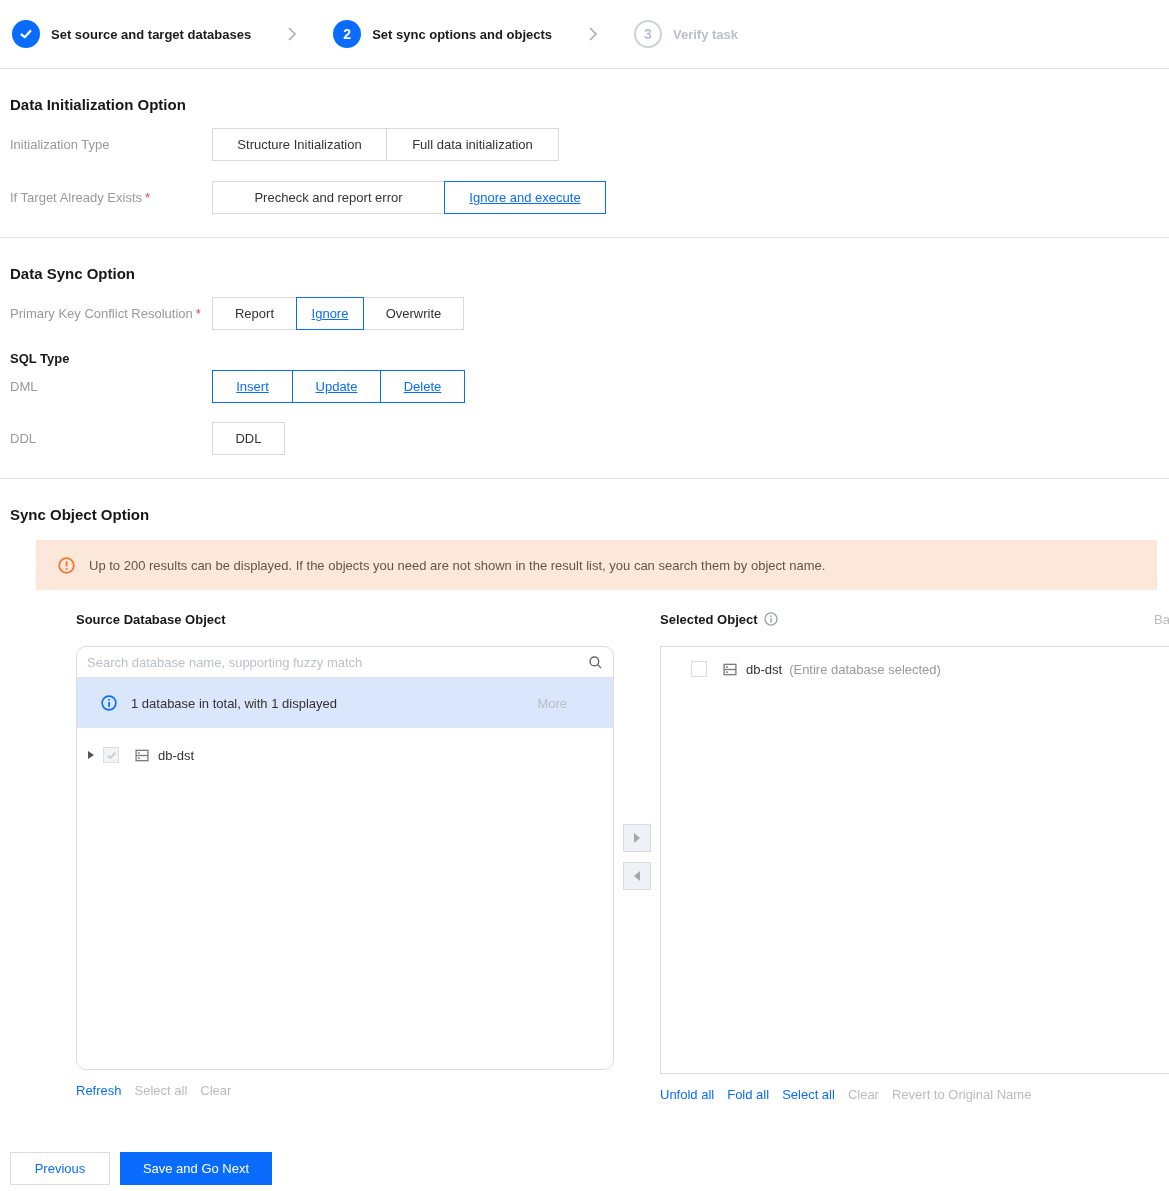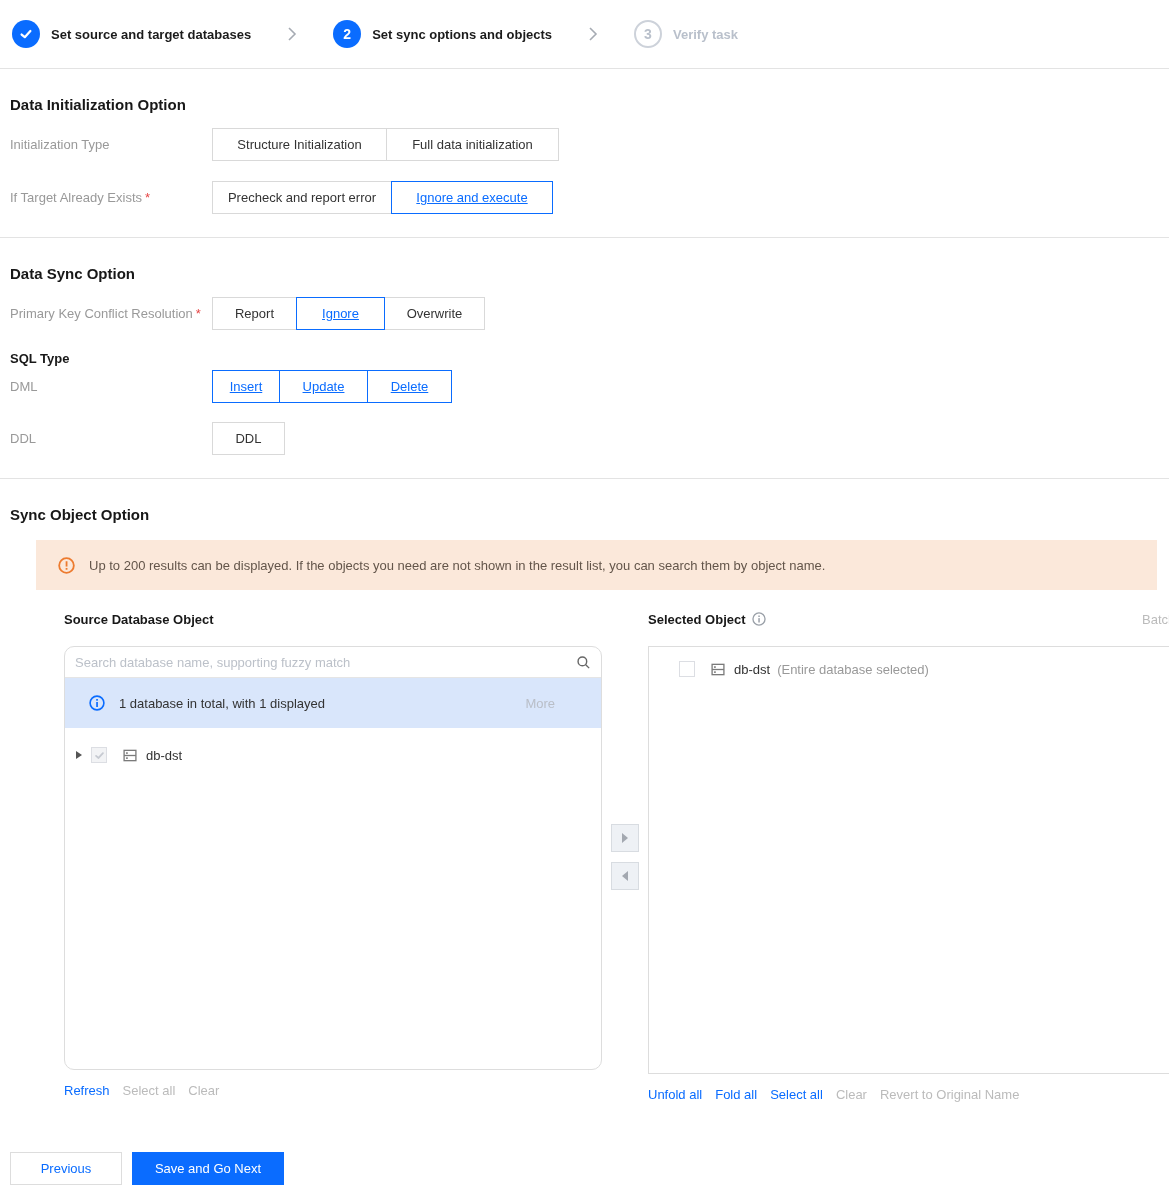--- a/index.html
+++ b/index.html
@@ -35,21 +35,21 @@
   .opt { height:33px; border:1px solid #d9d9d9; background:#fff; color:#333; font-size:13px;
          font-family:inherit; display:inline-flex; align-items:center; justify-content:center;
          margin-left:-1px; cursor:pointer; position:relative;text-align:center; }
   .btn-group .opt:first-child { margin-left:0; }
   .opt.selected { color:var(--accent); border-color:var(--accent); z-index:1;text-decoration:underline; }
 
   
   .banner { margin:17px 12px 0 36px; height:50px; background:#fbe8da; display:flex; align-items:center;
             padding-left:22px; color:#63554a; }
   .banner .txt { margin-left:14px; }
-  .panels { display:flex; margin:21px 12px 0 28px; align-items:stretch;padding-left:36px; }
+  .panels { display:flex; margin:21px 12px 0 40px; align-items:stretch;padding-left:36px; }
   .col-left { width:538px; flex:none; }
   .col-mid { width:46px; flex:none; display:flex; flex-direction:column; align-items:center; justify-content:center; gap:10px; }
   .col-right { width:599px; flex:none; }
   .panel-title-row { height:16px; display:flex; align-items:center; margin-bottom:19px; }
   .panel-title { font-weight:bold; color:#181818; }
   .gray-info { color:#9aa0a8; display:flex; align-items:center; margin-left:6px; }
   .batch-rename { margin-left:auto; color:#bbb; display:flex; align-items:center; cursor:pointer; }
   .batch-rename .gray-info{ margin-left:5px; }
   .panel { border:1px solid #ddd; background:#fff; display:flex; flex-direction:column; }
   .panel.left { height:424px;border-radius:10px; }
@@ -76,21 +76,21 @@
   .link { cursor:pointer; text-decoration:none; }
   .link.on { color:var(--accent); }
   .link.off { color:#bbb; }
   .xfer-btn { width:28px; height:28px; background:#eef1f5; border:1px solid #d8dce1;
               display:flex; align-items:center; justify-content:center; cursor:pointer; }
   .tri-r { width:0; height:0; border-top:5px solid transparent; border-bottom:5px solid transparent; border-left:6px solid #a3a8b0; }
   .tri-l { width:0; height:0; border-top:5px solid transparent; border-bottom:5px solid transparent; border-right:6px solid #a3a8b0; }
 
   
   .footer-btns { margin:50px 0 0 10px; display:flex; gap:10px; }
-  .btn-prev { width:112px; height:33px; background:#fff; border:1px solid #ddd; color:var(--accent);
+  .btn-prev { width:100px; height:33px; background:#fff; border:1px solid #ddd; color:var(--accent);
               font-size:13px; font-family:inherit; cursor:pointer; }
   .btn-next { width:152px; height:33px; background:var(--accent); border:1px solid var(--accent); color:#fff;
               font-size:13px; font-family:inherit; cursor:pointer; }
 </style>
 </head>
 <body>
 
 <div class="stepper">
   <div class="step">
     <div class="badge done">
@@ -132,46 +132,46 @@
     <div class="btn-group">
       <button class="opt" style="width:175px">Structure Initialization</button>
       <button class="opt" style="width:173px">Full data initialization</button>
     </div>
   </div>
   <div class="form-row" style="margin-bottom:0">
     <div class="form-label">
       <span>If Target Already Exists</span><span class="req">*</span>
     </div>
     <div class="btn-group">
-      <button class="opt" style="width:180px">Precheck and report error</button>
+      <button class="opt" style="width:233px">Precheck and report error</button>
       <button class="opt selected" style="width:162px">Ignore and execute</button>
     </div>
   </div>
 </div>
 <hr class="divider">
 
 <div class="sec">
   <h2 class="sec-title">Data Sync Option</h2>
   <div class="form-row" style="margin-bottom:0">
     <div class="form-label">
       <span>Primary Key Conflict Resolution</span><span class="req">*</span>
     </div>
     <div class="btn-group">
       <button class="opt" style="width:85px">Report</button>
-      <button class="opt selected" style="width:89px">Ignore</button>
+      <button class="opt selected" style="width:68px">Ignore</button>
       <button class="opt" style="width:101px">Overwrite</button>
     </div>
   </div>
   <h3 class="sub-title">SQL Type</h3>
   <div class="form-row" style="margin-bottom:19px">
     <div class="form-label">
       <span>DML</span>
     </div>
     <div class="btn-group">
-      <button class="opt selected" style="width:68px">Insert</button>
+      <button class="opt selected" style="width:81px">Insert</button>
       <button class="opt selected" style="width:89px">Update</button>
       <button class="opt selected" style="width:85px">Delete</button>
     </div>
   </div>
   <div class="form-row" style="margin-bottom:0">
     <div class="form-label">
       <span>DDL</span>
     </div>
     <div class="btn-group">
       <button class="opt" style="width:73px">DDL</button>

